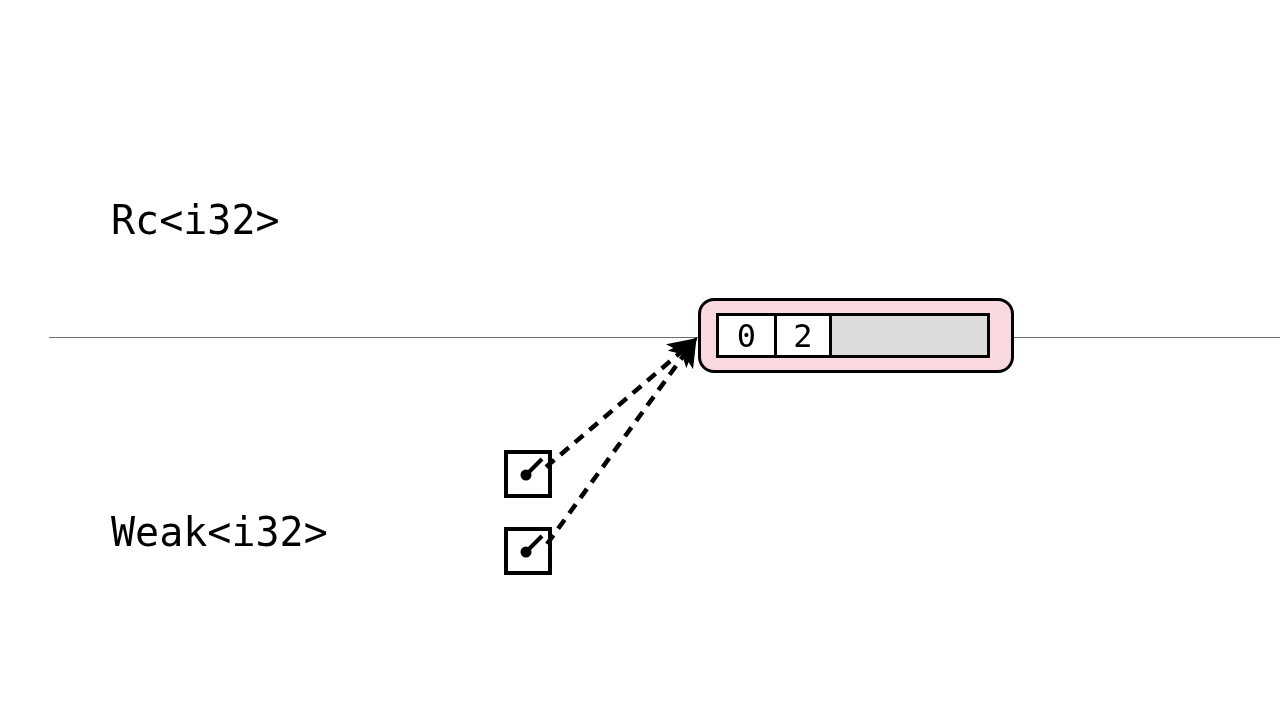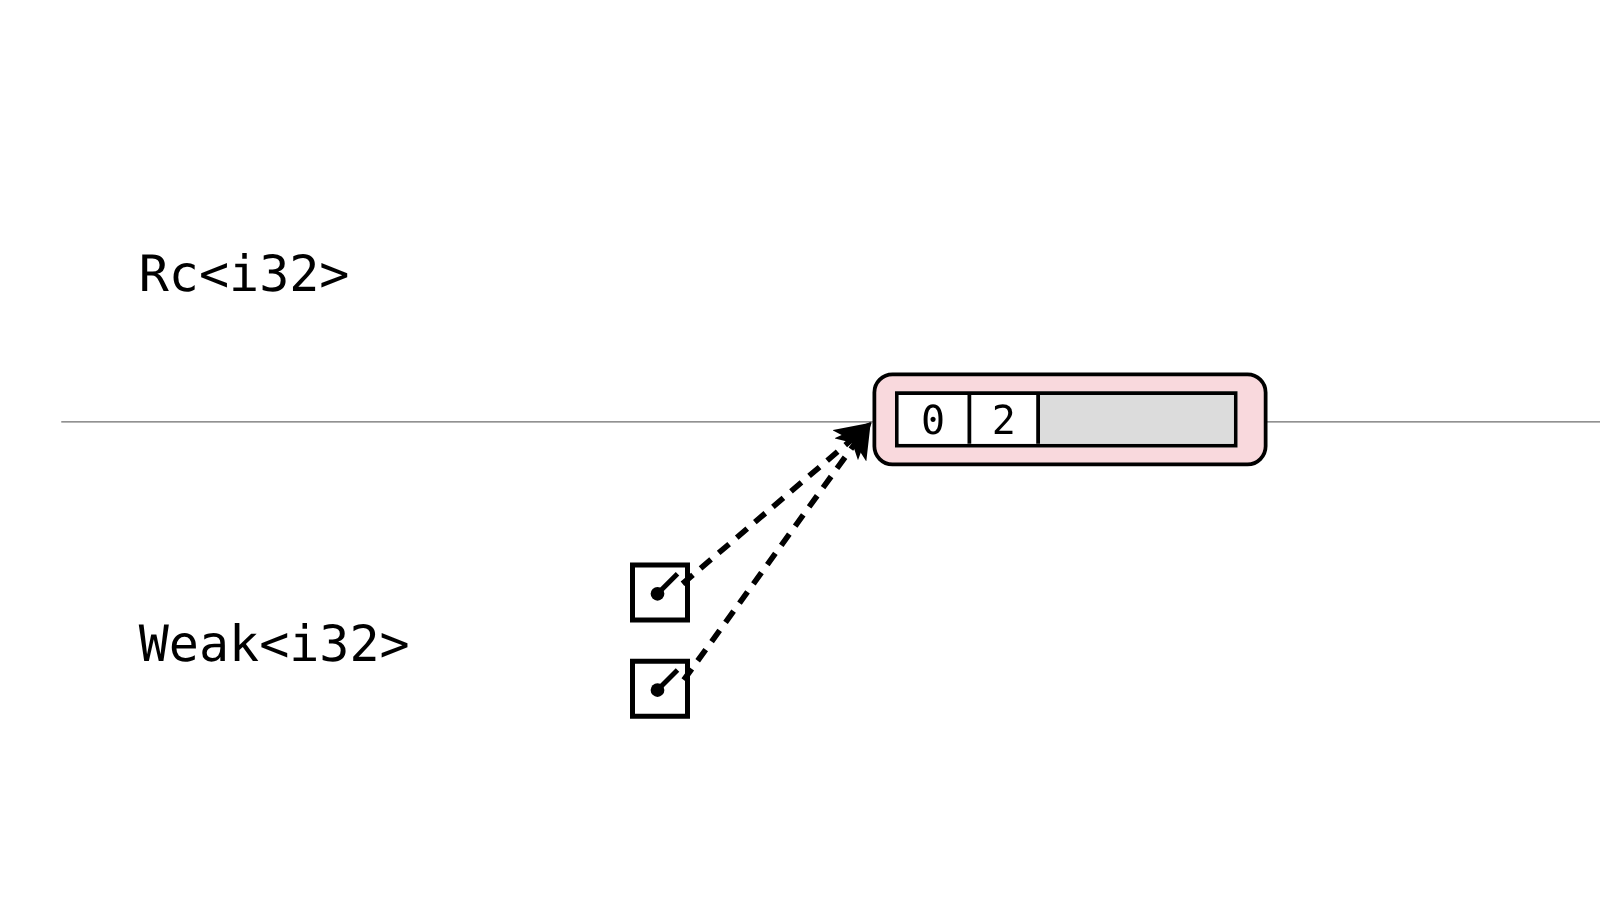--- a/index.html
+++ b/index.html
@@ -35,21 +35,21 @@
     color: #000000;
     white-space: pre;
     letter-spacing: 0px;
   }
   #label-rc {
     left: 95px;
     top: 200px;
   }
   #label-weak {
     left: 95px;
-    top: 496px;
+    top: 512px;
   }
 
   
   #separator-line {
     position: absolute;
     left: 33px;
     top: 337px;
     width: 1234px;
     height: 1px;
     background: #6e6e6e;

